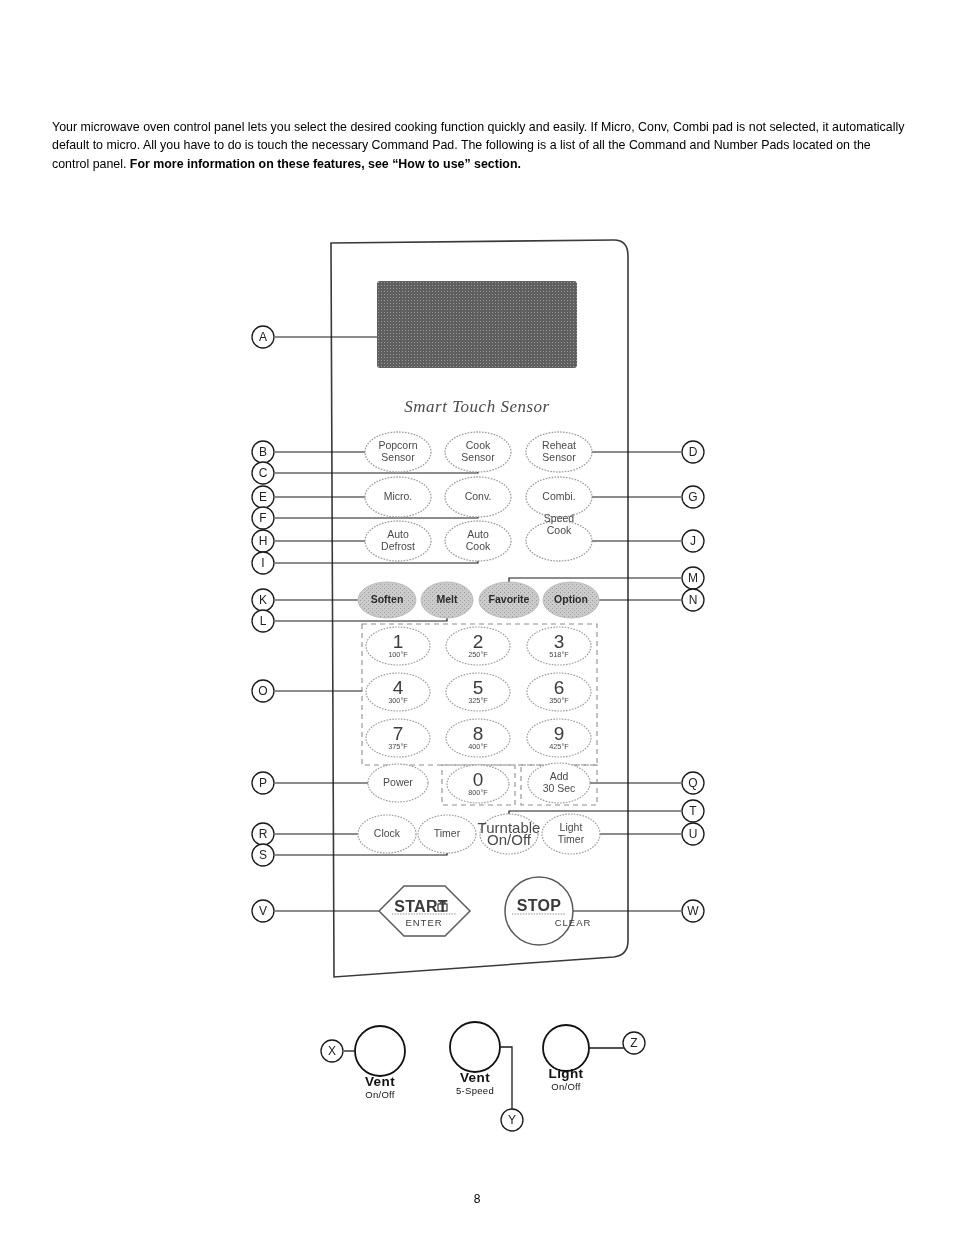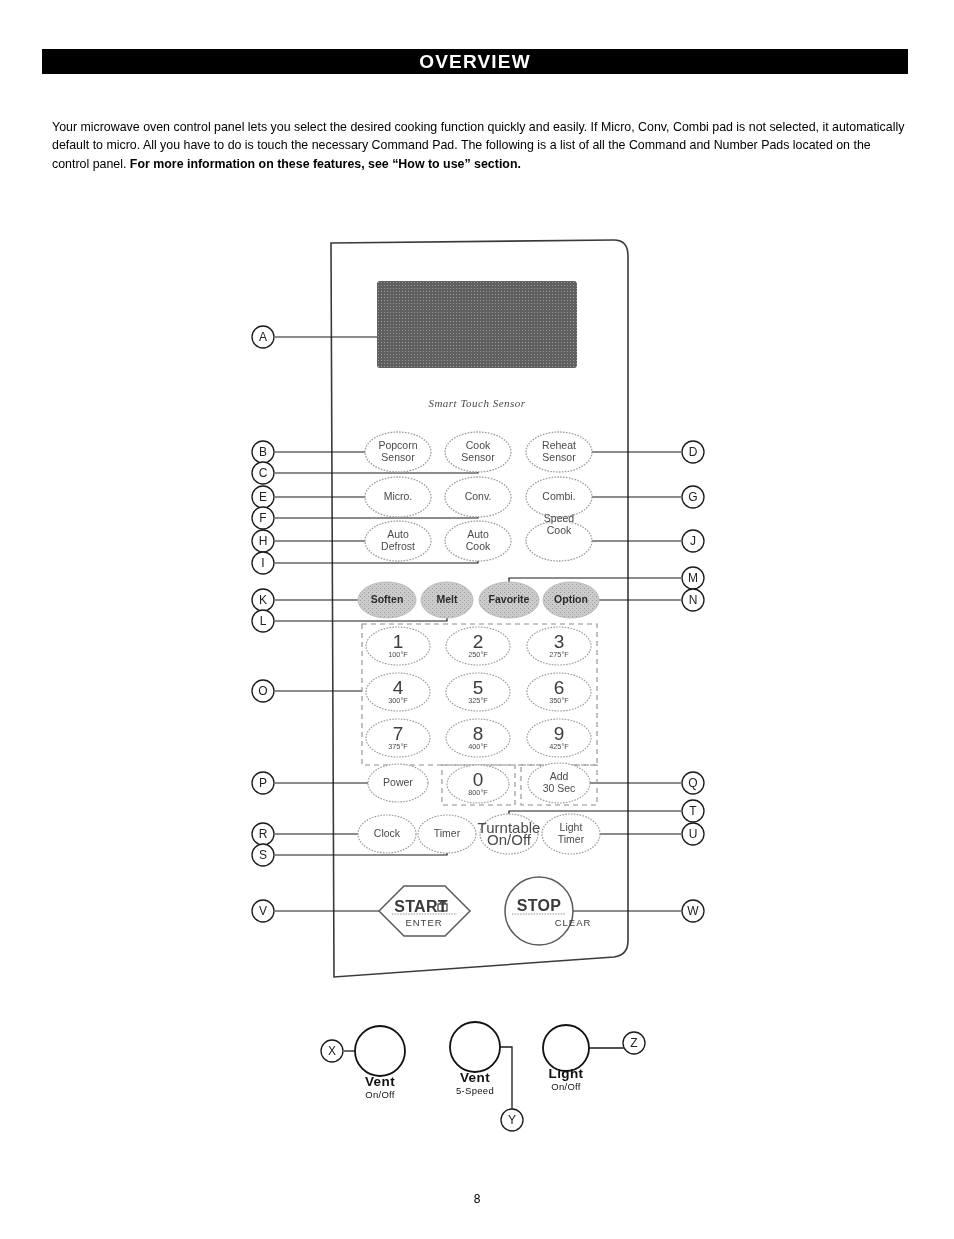--- a/index.html
+++ b/index.html
@@ -56,21 +56,21 @@
     pointer-events:none;
   }
   .btn-label{
     font-size:10.5px;line-height:11.5px;color:#4a4a4a;
   }
   .btn-label.dark{color:#2b2b2b;font-weight:bold;}
   .num-label{font-size:19px;line-height:18px;color:#3c3c3c;}
   .temp-label{font-size:7.3px;line-height:8px;color:#4a4a4a;}
   .sts{
     position:absolute;left:0;width:954px;text-align:center;
-    font-style:italic;font-size:11px;color:#4a4a4a;
+    font-style:italic;font-size:17px;color:#4a4a4a;
     font-family:"Liberation Serif", serif;
     letter-spacing:.5px;
   }
   .callout-letter{
     position:absolute;
     font-size:12px;color:#222;text-align:center;
     width:22px;line-height:22px;
   }
   .knob-label{
     position:absolute;text-align:center;color:#111;
@@ -81,23 +81,20 @@
     position:absolute;text-align:center;color:#3a3a3a;
   }
   .start-txt .big{font-size:16px;font-weight:bold;letter-spacing:.3px;}
   .start-txt .small{font-size:9.5px;letter-spacing:1px;}
 </style>
 </head>
 <body>
 
 <div id="page">
 
-  <div class="overview-bar">
-    <div class="txt">OVERVIEW</div>
-  </div>
 
 
   <div class="intro"><span>Your microwave oven control panel lets you select the desired cooking function quickly and easily. If Micro, Conv, Combi pad is not selected, it automatically default to micro. All you have to do is touch the necessary Command Pad. The following is a list of all the Command and Number Pads located on the control panel. </span><b>For more information on these features, see “How to use” section.</b></div>
 
   <div class="page-num">8</div>
 
   <svg id="diagram" viewBox="0 0 954 1239">
     <defs>
       <pattern id="dots" width="3" height="3" patternUnits="userSpaceOnUse">
         <rect width="3" height="3" fill="#5f5f5f"></rect>
@@ -315,21 +312,21 @@
   <div class="lbl" style="left:363px;top:633px;width:70px;">
     <div class="num-label">1</div>
     <div class="temp-label">100°F</div>
   </div>
   <div class="lbl" style="left:443px;top:633px;width:70px;">
     <div class="num-label">2</div>
     <div class="temp-label">250°F</div>
   </div>
   <div class="lbl" style="left:524px;top:633px;width:70px;">
     <div class="num-label">3</div>
-    <div class="temp-label">275°F</div>
+    <div class="temp-label">518°F</div>
   </div>
 
   <div class="lbl" style="left:363px;top:679px;width:70px;">
     <div class="num-label">4</div>
     <div class="temp-label">300°F</div>
   </div>
   <div class="lbl" style="left:443px;top:679px;width:70px;">
     <div class="num-label">5</div>
     <div class="temp-label">325°F</div>
   </div>

